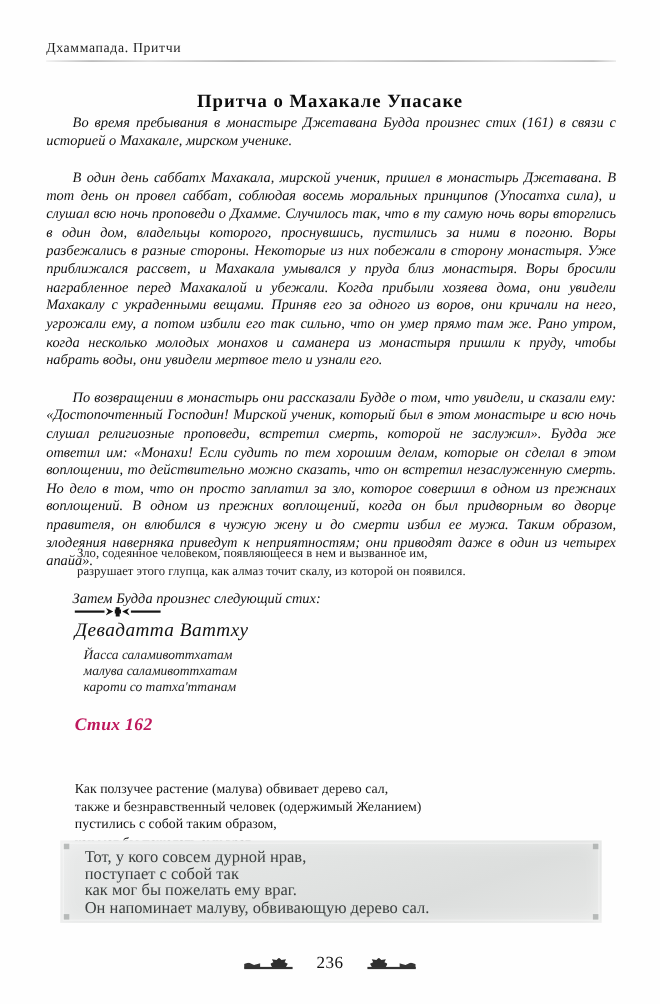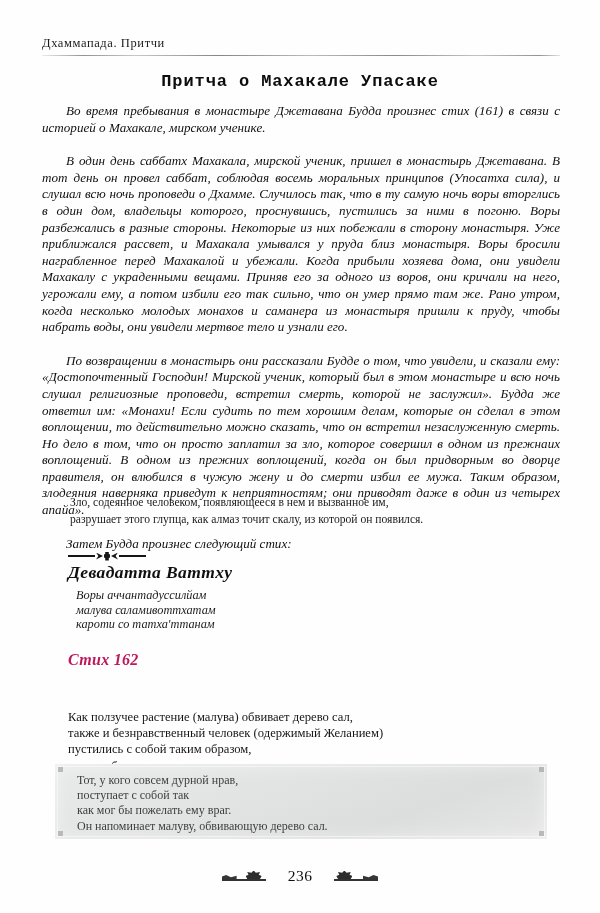--- a/index.html
+++ b/index.html
@@ -49,29 +49,28 @@
        rgba(60,60,60,0.35) 52%,
        rgba(60,60,60,0.60) 68%,
        rgba(60,60,60,0.30) 84%,
        rgba(60,60,60,0.55) 96%,
        rgba(60,60,60,0.15) 100%);
   }
 
   
   .chapter-title {
     position: absolute;
-    top: 72px;
+    top: 82px;
     left: 0;
     width: 600px;
     text-align: center;
     font-size: 17px;
     font-weight: bold;
     letter-spacing: 0.9px;
     color: #0d0d0d;
-    font-family: Liberation Mono, monospace;
   }
 
   
   .body-block {
     position: absolute;
     left: 42px;
     top: 103px;
     width: 518px;
     font-style: italic;
   }
@@ -148,21 +147,21 @@
     background: #151515;
     clip-path: polygon(20% 0, 80% 0, 80% 30%, 100% 30%, 100% 70%, 80% 70%, 80% 100%, 20% 100%, 20% 70%, 0 70%, 0 30%, 20% 30%);
   }
 
   
   .pali-heading {
     position: absolute;
     left: 68px;
     top: 562px;
     font-style: italic;
-    font-weight: bold;
+    font-weight: normal;
     font-size: 17.5px;
     letter-spacing: 0.4px;
     color: #101010;
   }
   .pali-block {
     position: absolute;
     left: 76px;
     top: 588px;
     width: 330px;
   }
@@ -228,21 +227,21 @@
   .qc-bl { left: 3px;  bottom: 3px; }
   .qc-br { right: 3px; bottom: 3px; }
 
   .quote-inner {
     position: absolute;
     left: 22px;
     top: 9px;
     width: 440px;
   }
   .quote-line {
-    font-size: 12px;
+    font-size: 15px;
     line-height: 15.2px;
     color: #3a3f3e;
     white-space: nowrap;
     font-family: Liberation Serif, serif;
   }
 
   
   .footer {
     position: absolute;
     left: 0;
@@ -321,21 +320,21 @@
   <div class="ornament-rule">
     <span class="orn-dash"></span>
     <span class="orn-core">
         <span class="orn-mid"></span>
       </span>
     <span class="orn-dash"></span>
   </div>
 
   <div class="pali-heading">Девадатта Ваттху</div>
   <div class="pali-block">
-    <div class="pali-line">Воры аччантадуссилйам</div>
+    <div class="pali-line">Йасса саламивоттхатам</div>
     <div class="pali-line">малува саламивоттхатам</div>
     <div class="pali-line">кароти со татха'ттанам</div>
   </div>
 
   <div class="stih-heading">Стих 162</div>
   <div class="stih-block">
     <div class="stih-line">Как ползучее растение (малува) обвивает дерево сал,</div>
     <div class="stih-line">также и безнравственный человек (одержимый Желанием)</div>
     <div class="stih-line">пустились с собой таким образом,</div>
     <div class="stih-line">как мог бы пожелать ему враг.</div>

